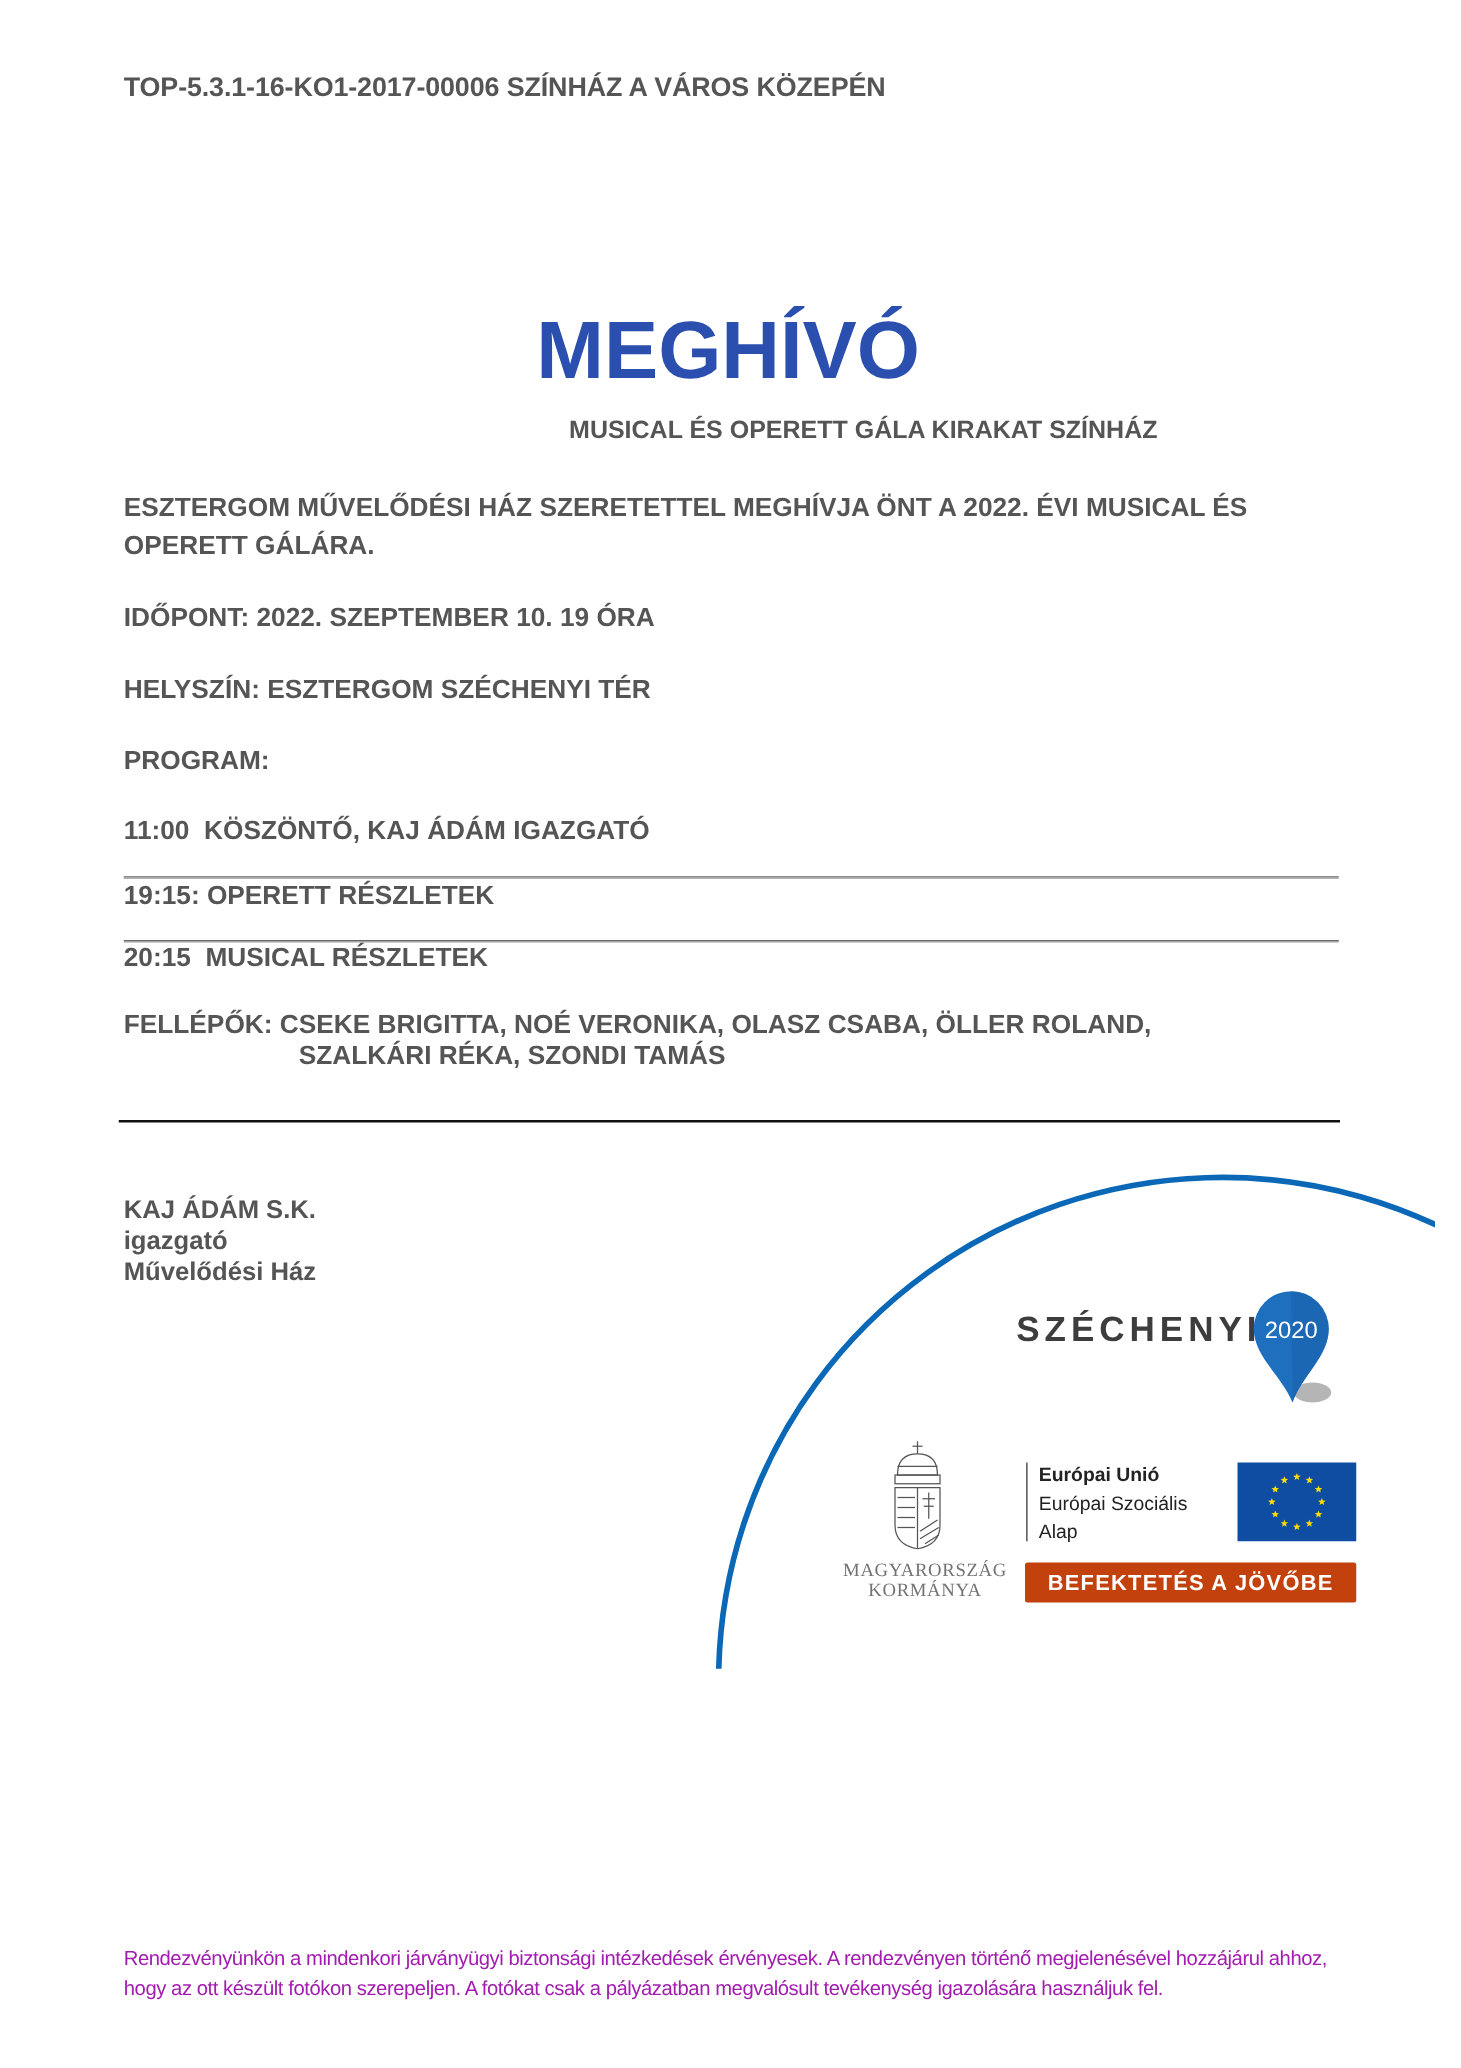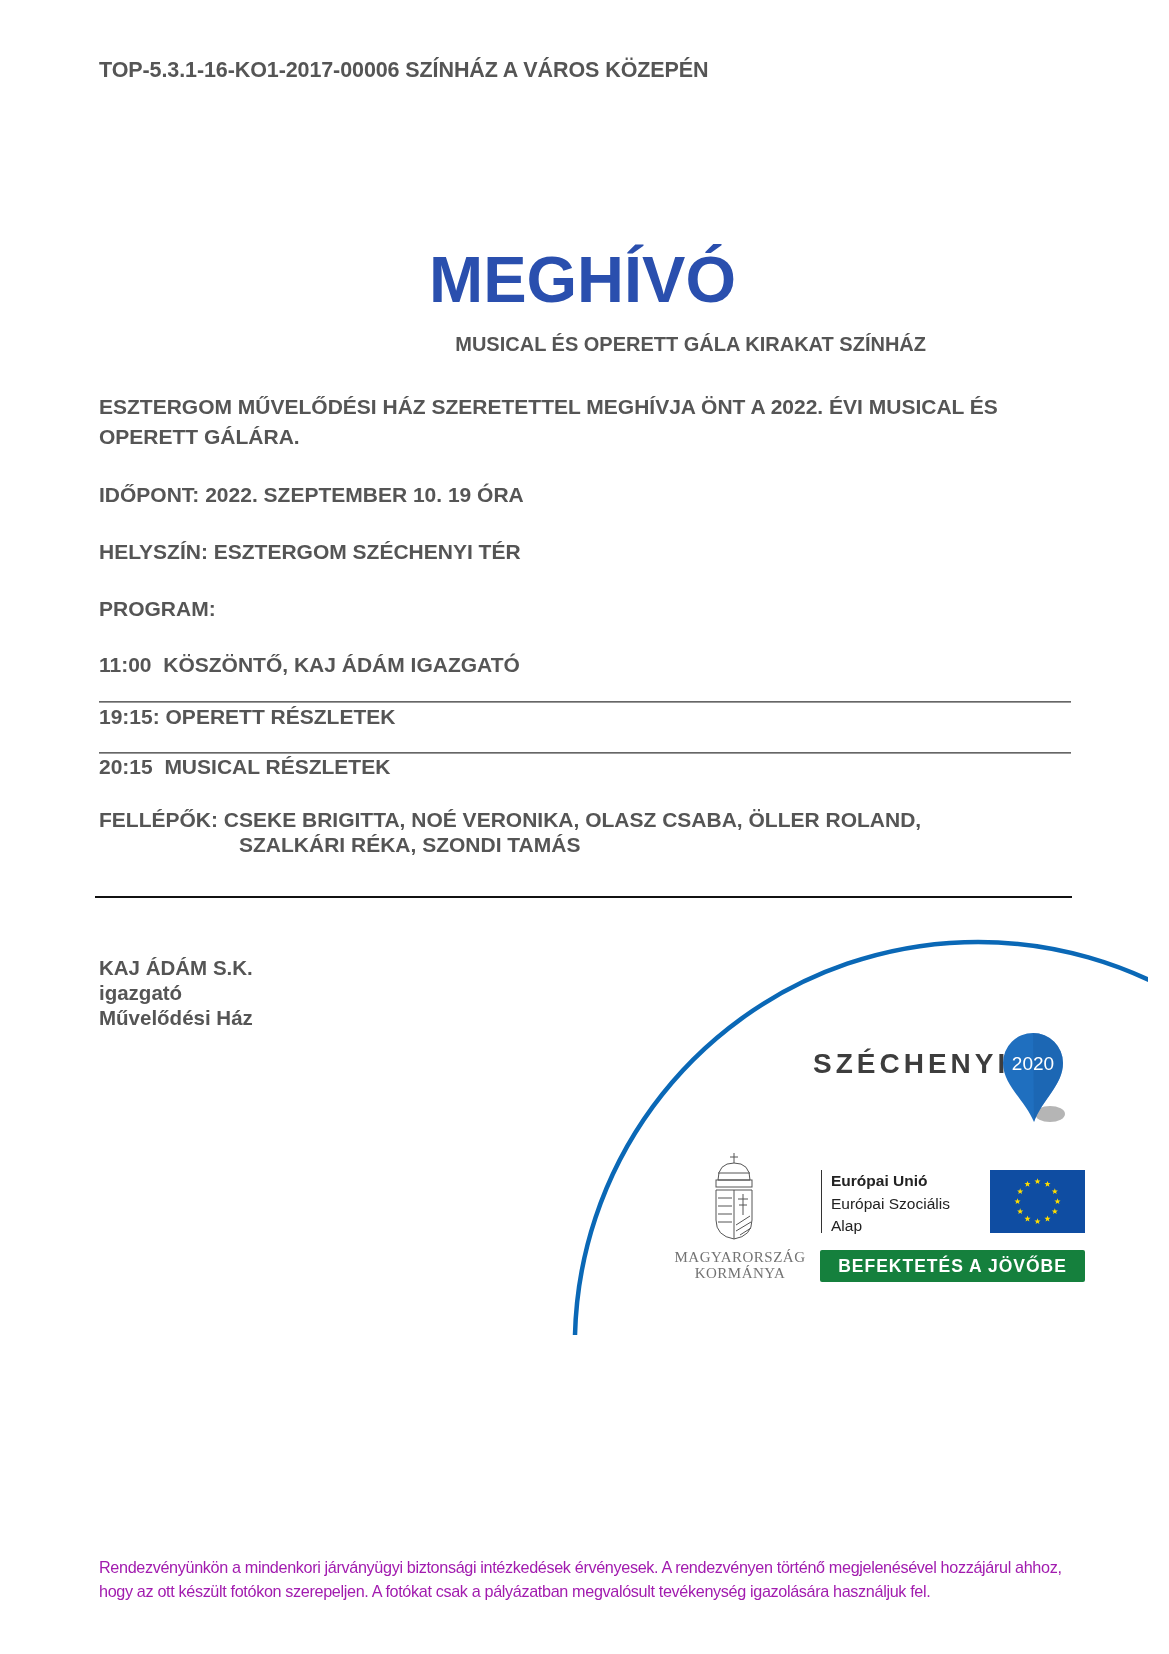--- a/index.html
+++ b/index.html
@@ -13,21 +13,21 @@
   #subtitle { left:0; width:926px; top:333px; text-align:right; font-size:20px; font-weight:bold; }
   .body { left:99px; font-size:21px; font-weight:bold; }
   .rule { position:absolute; left:99px; width:972px; height:0; border-top:1px solid #666; border-bottom:1px solid #999; }
   #thick-rule { position:absolute; left:95px; width:977px; height:2px; background:#111; top:896px; }
   .sig { left:99px; font-size:20.5px; font-weight:bold; }
   #szechenyi-text { left:813px; top:1048px; font-size:28px; font-weight:bold; color:#3d3d3d; letter-spacing:4px; }
   #mk-text { left:670px; top:1249px; width:140px; text-align:center; font-family:"Liberation Serif", serif; color:#737373; font-size:15px; line-height:16px; letter-spacing:0.5px; }
   #eu-divider { position:absolute; left:821px; top:1170px; width:1px; height:63px; background:#333; }
   .eu-line { left:831px; font-size:15.5px; color:#222; }
   #eu-flag { position:absolute; left:990px; top:1170px; width:95px; height:63px; background:#0f4da2; }
-  #invest-banner { position:absolute; left:820px; top:1250px; width:265px; height:32px; background:#15803d; border-radius:2px;
+  #invest-banner { position:absolute; left:820px; top:1250px; width:265px; height:32px; background:#c2410c; border-radius:2px;
                    color:#fff; font-weight:bold; font-size:17.5px; letter-spacing:1px; text-align:center; line-height:32px; }
   #footer { left:99px; top:1556px; font-size:16.2px; line-height:23.5px; color:#a21caf; white-space:normal; width:990px;
             font-family:"Liberation Sans Narrow","Liberation Sans", sans-serif; letter-spacing:-0.35px; }
   svg { position:absolute; left:0; top:0; }
 </style>
 </head>
 <body>
 
 <div class="abs" id="header">TOP-5.3.1-16-KO1-2017-00006 SZÍNHÁZ A VÁROS KÖZEPÉN</div>
 

